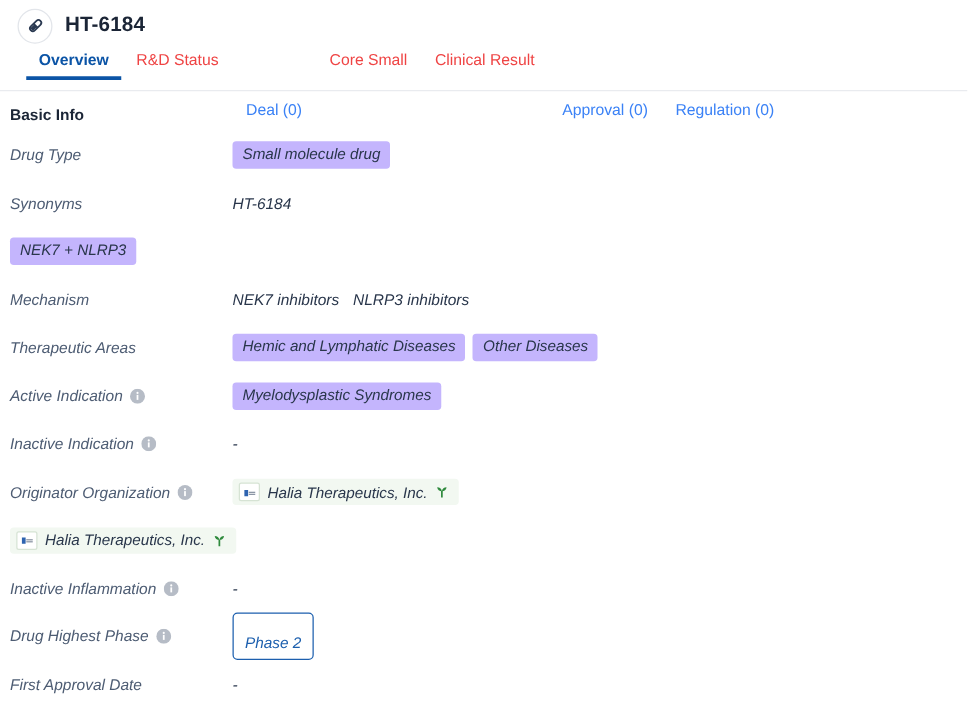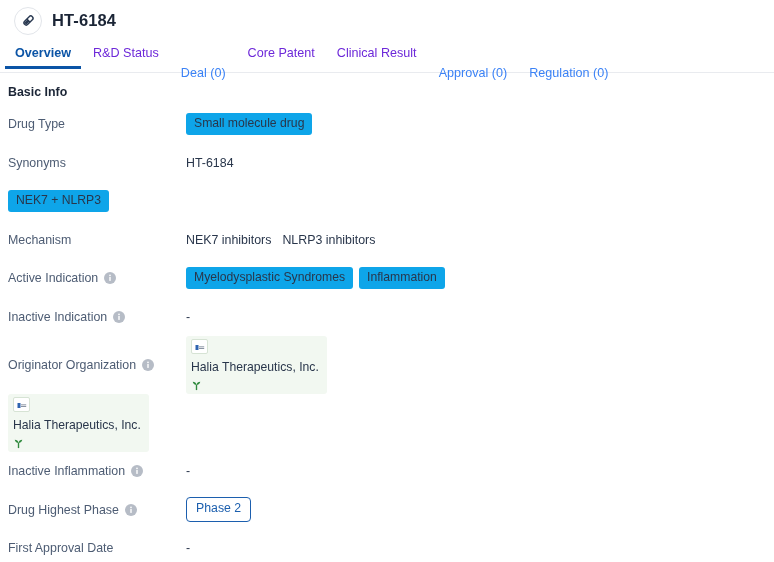--- a/index.html
+++ b/index.html
@@ -41,36 +41,36 @@
     font-weight: bold;
     color: #1b2536;
     margin-left: 10px;
     letter-spacing: .1px;
   }
 
   
   .tabbar {
     position: relative;
     display: flex;
-    align-items: center;
+    align-items: flex-start;
     height: 32px;
-    padding: 0 0 0 4px;
+    padding: 0 0 0 20px;
     box-sizing: border-box;
   }
   .tabbar::after {
     content: "";
     position: absolute;
     left: 0; right: 0; bottom: 0;
     height: 1px;
     background: #e9ebef;
   }
   .tab {
     position: relative;
     font-size: 12.6px;
-    color: #6d28d9;
+    color: #ef4444;
     padding: 0 11px 9px 11px;
     white-space: nowrap;
     cursor: pointer;
     z-index: 1;
   }
   .tab.active {
     color: #0b54a6;
     font-weight: bold;
   }
   .tab.active::after {
@@ -91,20 +91,21 @@
   }
 
   .rows { padding-top: 6px; }
 
   .row {
     display: flex;
     align-items: center;
     min-height: 38.5px;
     padding-left: 8px;
     box-sizing: border-box;
+    font-style: italic;
   }
   .row-label {
     flex: 0 0 178px;
     display: flex;
     align-items: center;
     font-size: 12.4px;
     color: #4d5c73;
   }
   .info-icon {
     display: inline-flex;
@@ -119,60 +120,60 @@
     gap: 6px;
     font-size: 12.4px;
     color: #29364b;
   }
 
   .plain { font-size: 12.4px; color: #29364b; }
   .dash  { font-size: 12.4px; color: #29364b; }
   .mechanism { display: flex; gap: 11px; text-align: center; }
 
   .tag {
-    background: #0ea5e9;
+    background: #c4b5fd;
     border-radius: 3px;
     padding: 4px 8px 5px 8px;
     font-size: 12.2px;
     color: #29364b;
     line-height: 1.1;
     white-space: nowrap;
   }
 
   .org-tag {
     display: inline-flex;
+    align-items: center;
     gap: 6px;
     background: #f2f8f1;
     border-radius: 3px;
     padding: 3px 8px 3px 5px;
     font-size: 12.2px;
     color: #29364b;
     white-space: nowrap;
-    flex-direction: column;
   }
   .org-logo {
     width: 15px;
     height: 13px;
     border: 1px solid #d6e3d4;
     border-radius: 2px;
     background: #ffffff;
     display: inline-flex;
     align-items: center;
     justify-content: center;
     flex: 0 0 auto;
   }
   .sprout { display: inline-flex; align-items: center; flex: 0 0 auto; }
 
   .phase-badge {
     display: inline-block;
     border: 1px solid #1c5fae;
     border-radius: 4px;
     color: #1c5fae;
     font-size: 12.3px;
-    padding: 4px 9px 5px 9px;
+    padding: 17px 9px 5px 9px;
     line-height: 1.1;
     background: #ffffff;
     white-space: nowrap;
   }
 </style>
 </head>
 <body>
 
 <div class="header">
   <div class="drug-avatar">
@@ -184,21 +185,21 @@
       </g>
     </svg>
   </div>
   <div class="page-title">HT-6184</div>
 </div>
 
 <div class="tabbar">
   <div class="tab active">Overview</div>
   <div class="tab">R&amp;D Status</div>
   <div class="tab disabled">Deal (0)</div>
-  <div class="tab">Core Patent</div>
+  <div class="tab">Core Small</div>
   <div class="tab">Clinical Result</div>
   <div class="tab disabled">Approval (0)</div>
   <div class="tab disabled">Regulation (0)</div>
 </div>
 
 <div class="section-title">Basic Info</div>
 
 <div class="rows">
 
   <div class="row">
@@ -230,35 +231,43 @@
       <span>Mechanism</span>
     </div>
     <div class="row-value">
       <span class="mechanism">
         <span class="plain">NEK7 inhibitors</span>
         <span class="plain">NLRP3 inhibitors</span>
       </span>
     </div>
   </div>
 
+  <div class="row">
+    <div class="row-label">
+      <span>Therapeutic Areas</span>
+    </div>
+    <div class="row-value">
+      <span class="tag">Hemic and Lymphatic Diseases</span>
+      <span class="tag">Other Diseases</span>
+    </div>
+  </div>
 
   <div class="row">
     <div class="row-label">
       <span>Active Indication</span>
       <span class="info-icon">
         <svg width="12" height="12" viewBox="0 0 12 12" aria-hidden="true">
           <circle cx="6" cy="6" r="6" fill="#b6bcc6"></circle>
           <rect x="5.3" y="4.9" width="1.4" height="4" fill="#ffffff"></rect>
           <circle cx="6" cy="3.3" r="0.85" fill="#ffffff"></circle>
         </svg>
       </span>
     </div>
     <div class="row-value">
       <span class="tag">Myelodysplastic Syndromes</span>
-      <span class="tag">Inflammation</span>
     </div>
   </div>
 
   <div class="row">
     <div class="row-label">
       <span>Inactive Indication</span>
       <span class="info-icon">
         <svg width="12" height="12" viewBox="0 0 12 12" aria-hidden="true">
           <circle cx="6" cy="6" r="6" fill="#b6bcc6"></circle>
           <rect x="5.3" y="4.9" width="1.4" height="4" fill="#ffffff"></rect>

